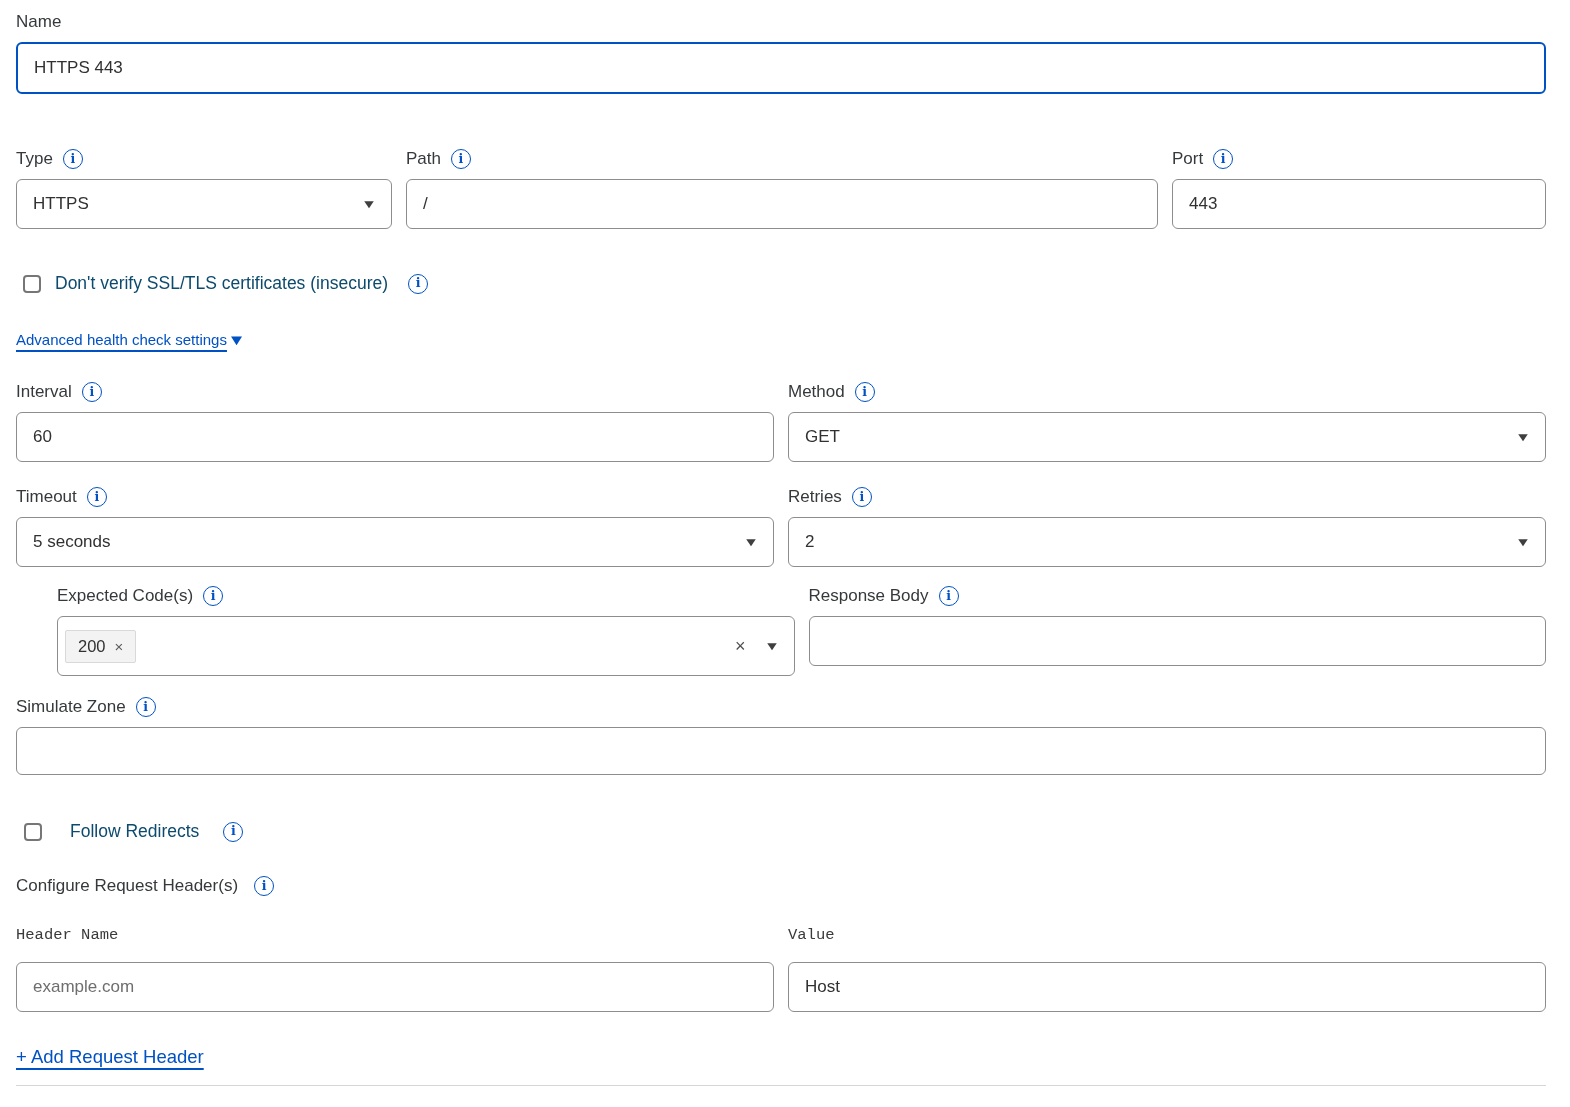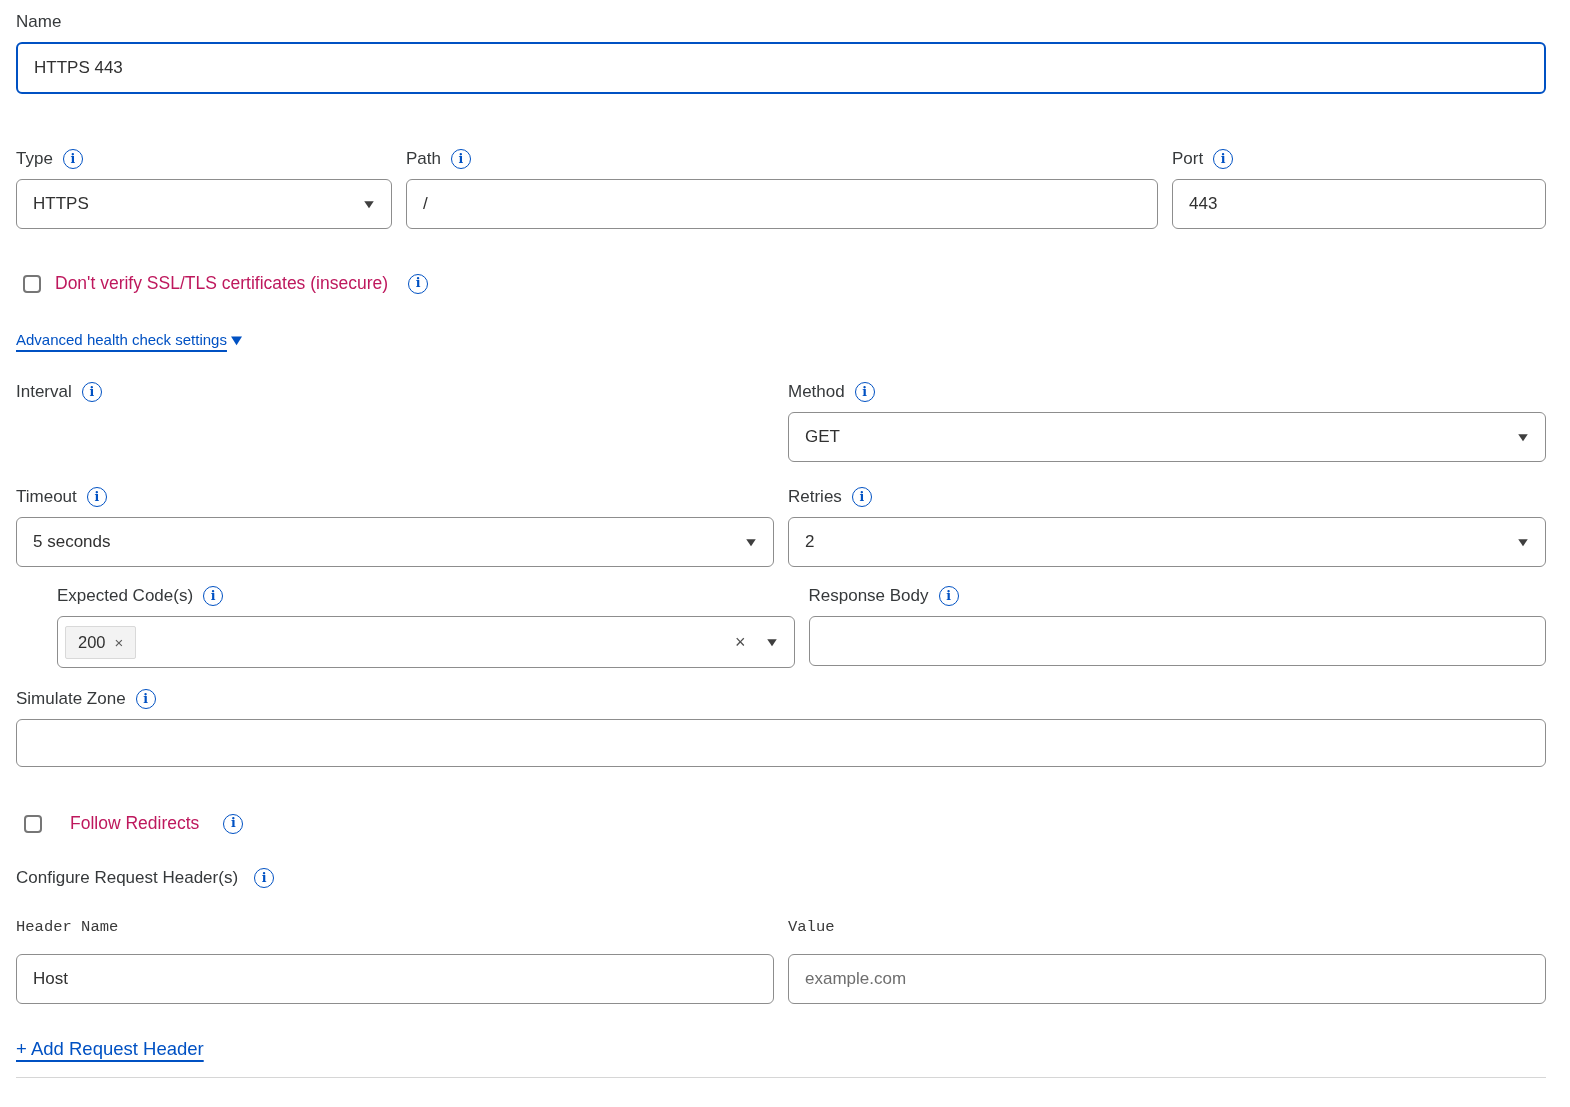--- a/index.html
+++ b/index.html
@@ -46,33 +46,33 @@
   .col-type  { width:376px; flex:none; }
   .col-path  { flex:1; min-width:0; }
   .col-port  { width:374px; flex:none; }
 
   .checkbox-row { display:flex; align-items:center; }
   .checkbox {
     width:18px; height:18px; flex:none;
     border:2px solid #767676; border-radius:4px; background:#fff;
     cursor:pointer;
   }
-  .checkbox-label { font-size:17.5px; color:#be185d; }
+  .checkbox-label { font-size:17.5px; color:#0c4a6e; }
 
   .link-row { display:inline-flex; align-items:center; gap:2px; cursor:pointer; }
   .link {
     color:#0051c3; text-decoration:underline;
     text-underline-offset:5px; text-decoration-thickness:1.5px;
   }
   .advanced-link { font-size:15px; }
   .link-caret { color:#0051c3; font-size:15px; line-height:1; transform:scaleX(1.25); }
   .add-link { font-size:18.5px; }
 
   .multiselect {
-    width:100%; height:52px;
+    width:100%; height:60px;
     border:1px solid #8d8d8d; border-radius:6px;
     display:flex; align-items:center; justify-content:space-between;
     padding:0 16px 0 7px; background:#fff;
   }
   .tag {
     display:inline-flex; align-items:center; gap:9px;
     background:#f3f3f3; border:1px solid #d9d9d9; border-radius:2px;
     padding:6px 12px; font-size:16.5px; color:#313131;
   }
   .tag-x { color:#5c5c5c; font-size:15px; cursor:pointer; line-height:1; }
@@ -154,20 +154,21 @@
   </div>
 
   <div class="row sec-r1">
     <div class="col">
       <div class="label-row">
         <span class="label">Interval</span>
         <span class="info">
             <span class="info-i">i</span>
           </span>
       </div>
+      <input class="input" type="text" value="60" style="">
     </div>
     <div class="col">
       <div class="label-row">
         <span class="label">Method</span>
         <span class="info">
             <span class="info-i">i</span>
           </span>
       </div>
       <div class="select">
         <span>GET</span>
@@ -262,24 +263,24 @@
     <div class="col">
       <span class="sub-label">Header Name</span>
     </div>
     <div class="col">
       <span class="sub-label">Value</span>
     </div>
   </div>
 
   <div class="row sec-hdrrow">
     <div class="col">
+      <input class="input" type="text" style="color: rgb(110, 110, 110);" value="example.com">
+    </div>
+    <div class="col">
       <input class="input" type="text" value="Host" style="">
-    </div>
-    <div class="col">
-      <input class="input" type="text" style="color: rgb(110, 110, 110);" value="example.com">
     </div>
   </div>
 
   <div>
     <span class="link add-link">+ Add Request Header</span>
   </div>
 
   <div class="divider"></div>
 
 </div>

